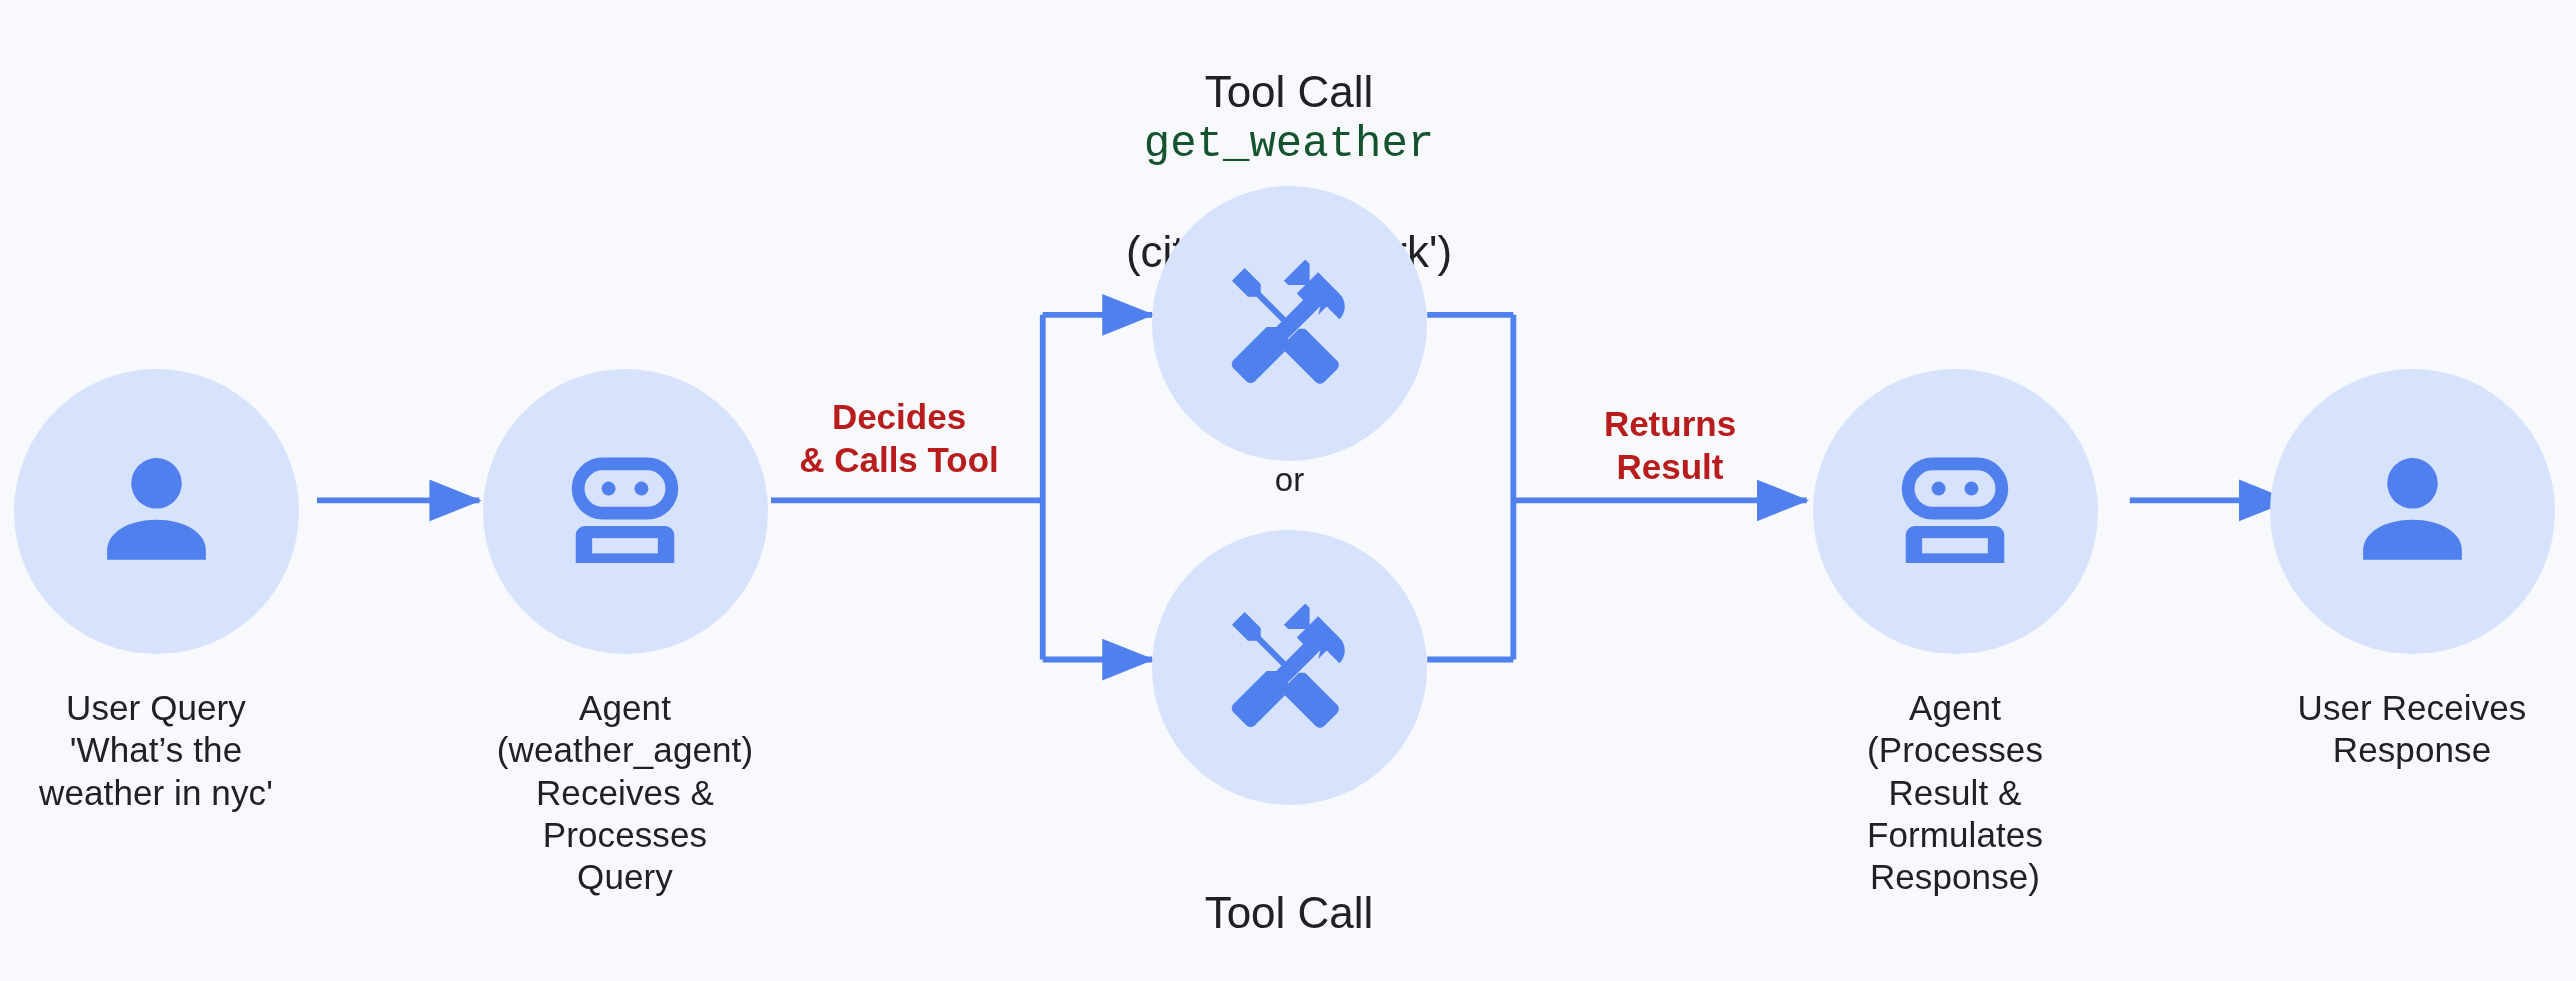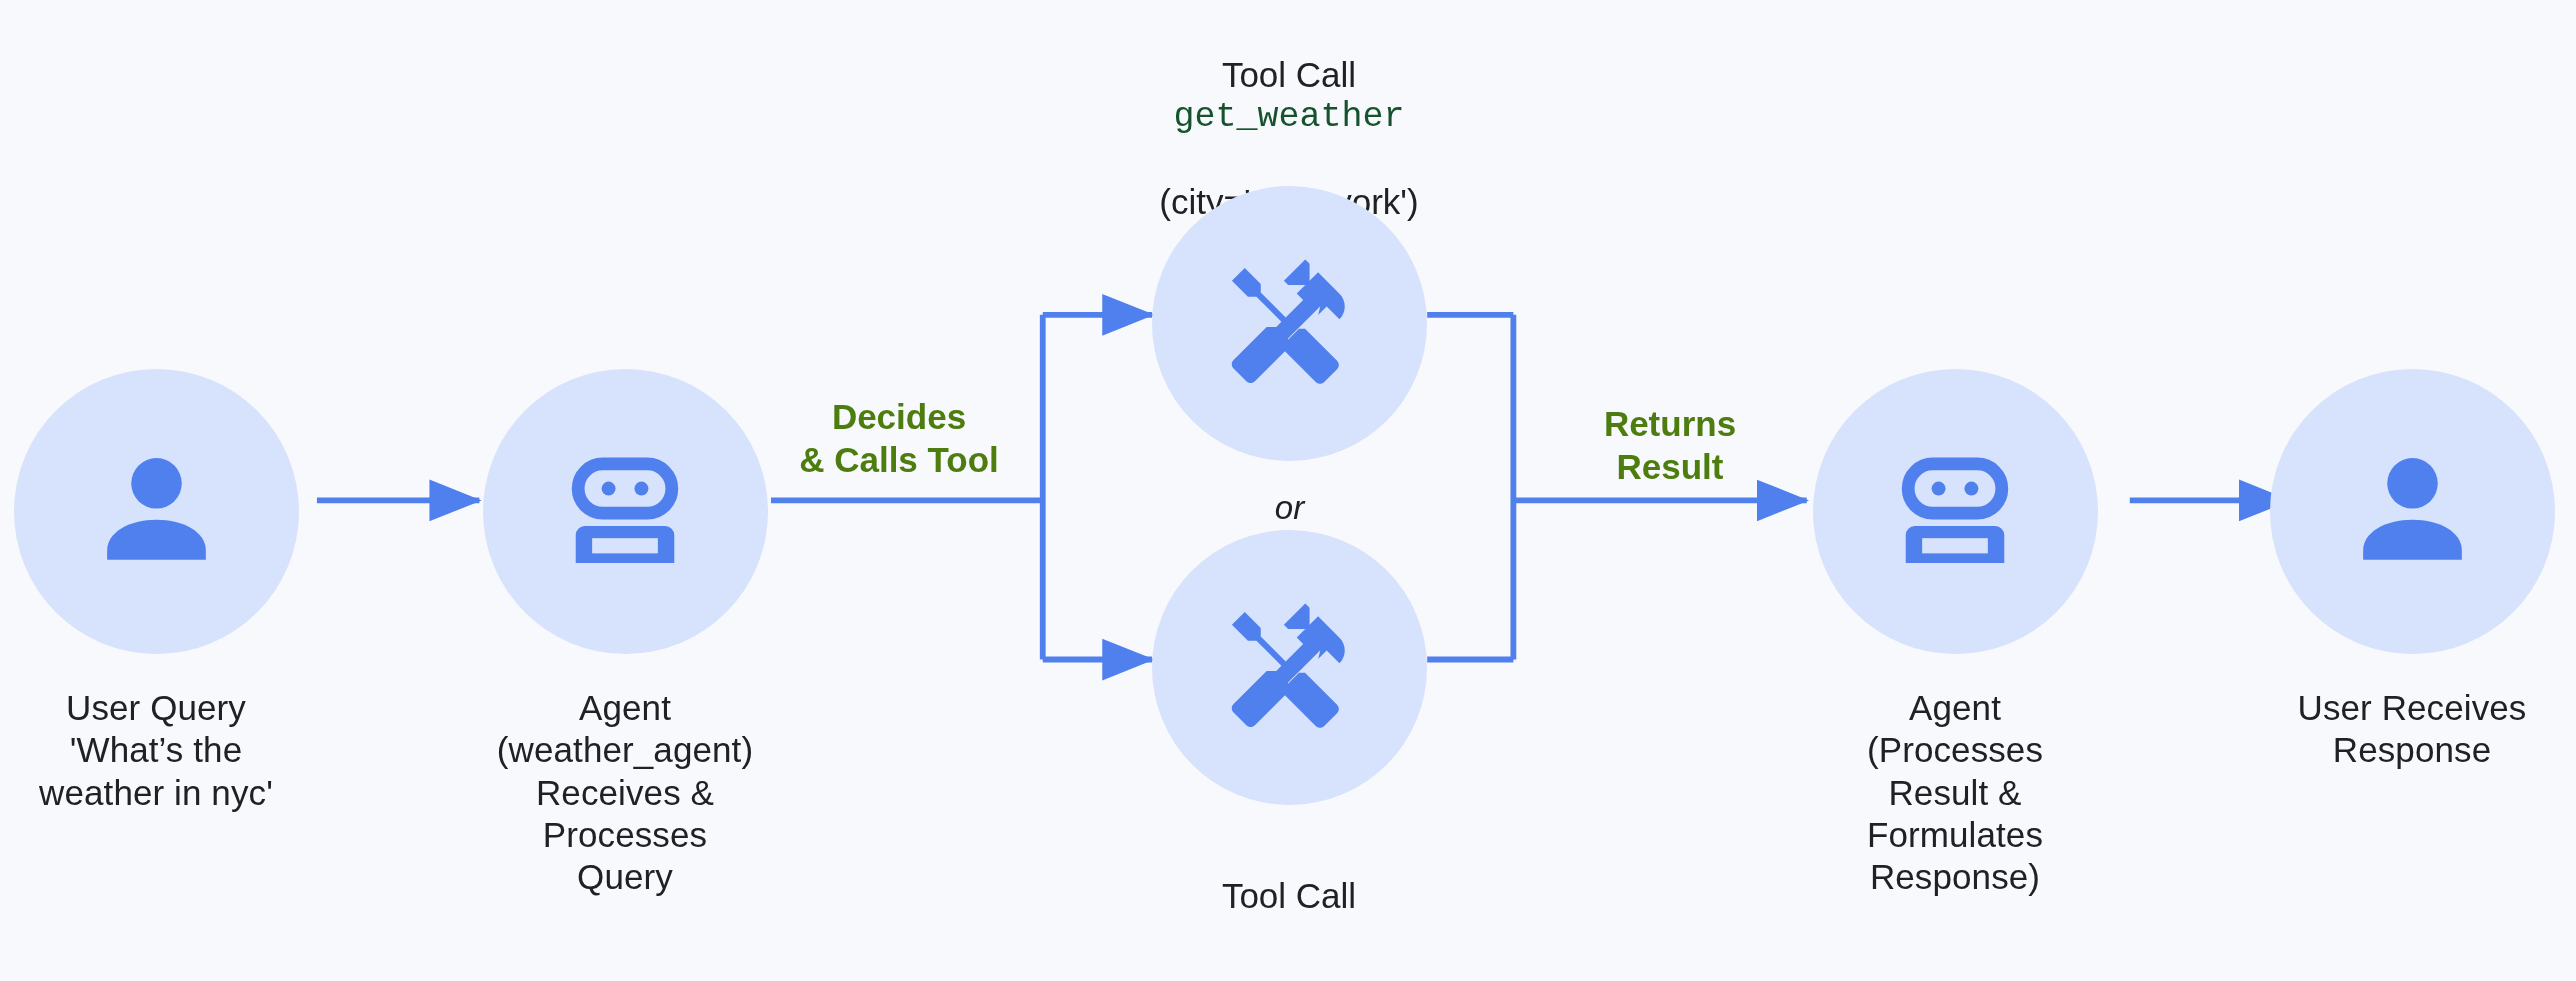--- a/index.html
+++ b/index.html
@@ -42,33 +42,33 @@
     color: #202124;
     font-size: 35px;
     line-height: 1.21;
     white-space: pre-line;
     letter-spacing: 0.1px;
   }
   .tool-caption {
     position: absolute;
     text-align: center;
     color: #202124;
-    font-size: 35px;
+    font-size: 44px;
     line-height: 1.21;
     white-space: pre-line;
     width: 530px;
   }
   .tool-caption .fn {
     color: #14532d;
     display: block;
     font-family: Liberation Mono, monospace;
   }
   .edge-label {
     position: absolute;
-    color: #4d7c0f;
+    color: #b91c1c;
     font-weight: bold;
     font-size: 35px;
     line-height: 1.22;
     text-align: center;
     white-space: pre-line;
     width: 282px;
   }
   .or-label {
     position: absolute;
     color: #202124;
@@ -144,21 +144,21 @@
     <span class="fn">get_weather</span>
     <span>(city='new_york')</span>
   </div>
   <div class="bubble" style="position:absolute; left:1152px; top:186px; width:275px; height:275px;">
     <svg width="145" height="145" viewBox="0 0 24 24">
       <path fill="#4f80ee" d="M21.67 18.17 l-5.3-5.3 h-0.99 l-2.54 2.54 v0.99 l5.3 5.3 c0.39 0.39 1.02 0.39 1.41 0 l2.12-2.12 c0.39-0.39 0.39-1.02 0-1.41 z" transform="translate(-1.8,0)"></path>
       <path fill="#4f80ee" d="M17.34 10.19 l1.41-1.41 l2.12 2.12 c1.17-1.17 1.17-3.07 0-4.24 l-3.54-3.54 l-1.41 1.41 v-2.83 l-0.71-0.71 l-3.54 3.54 l0.71 0.71 h2.83 l-1.41 1.41 l1.06 1.06 l-2.89 2.89 l-4.13-4.13 v-1.41 l-2.65-2.65 l-2.12 2.12 l2.65 2.65 h1.41 l4.13 4.13 l-0.85 0.85 h-1.59 l-5.48 5.48 c-0.39 0.39-0.39 1.02 0 1.41 l2.12 2.12 c0.39 0.39 1.02 0.39 1.41 0 l5.48-5.48 v-1.59 l5.35-5.35 z" transform="translate(-0.6,0.4)"></path>
     </svg>
   </div>
 
-  <div class="or-label" style="left:1240px; top:489px;font-style:italic;">or</div>
+  <div class="or-label" style="left:1240px; top:461px;">or</div>
 
   <div class="bubble" style="position:absolute; left:1152px; top:530px; width:275px; height:275px;">
     <svg width="145" height="145" viewBox="0 0 24 24">
       <path fill="#4f80ee" d="M21.67 18.17 l-5.3-5.3 h-0.99 l-2.54 2.54 v0.99 l5.3 5.3 c0.39 0.39 1.02 0.39 1.41 0 l2.12-2.12 c0.39-0.39 0.39-1.02 0-1.41 z" transform="translate(-1.8,0)"></path>
       <path fill="#4f80ee" d="M17.34 10.19 l1.41-1.41 l2.12 2.12 c1.17-1.17 1.17-3.07 0-4.24 l-3.54-3.54 l-1.41 1.41 v-2.83 l-0.71-0.71 l-3.54 3.54 l0.71 0.71 h2.83 l-1.41 1.41 l1.06 1.06 l-2.89 2.89 l-4.13-4.13 v-1.41 l-2.65-2.65 l-2.12 2.12 l2.65 2.65 h1.41 l4.13 4.13 l-0.85 0.85 h-1.59 l-5.48 5.48 c-0.39 0.39-0.39 1.02 0 1.41 l2.12 2.12 c0.39 0.39 1.02 0.39 1.41 0 l5.48-5.48 v-1.59 l5.35-5.35 z" transform="translate(-0.6,0.4)"></path>
     </svg>
   </div>
   <div class="tool-caption" style="left:1024px; top:833px;">
     <span>Tool Call</span>
   </div>

